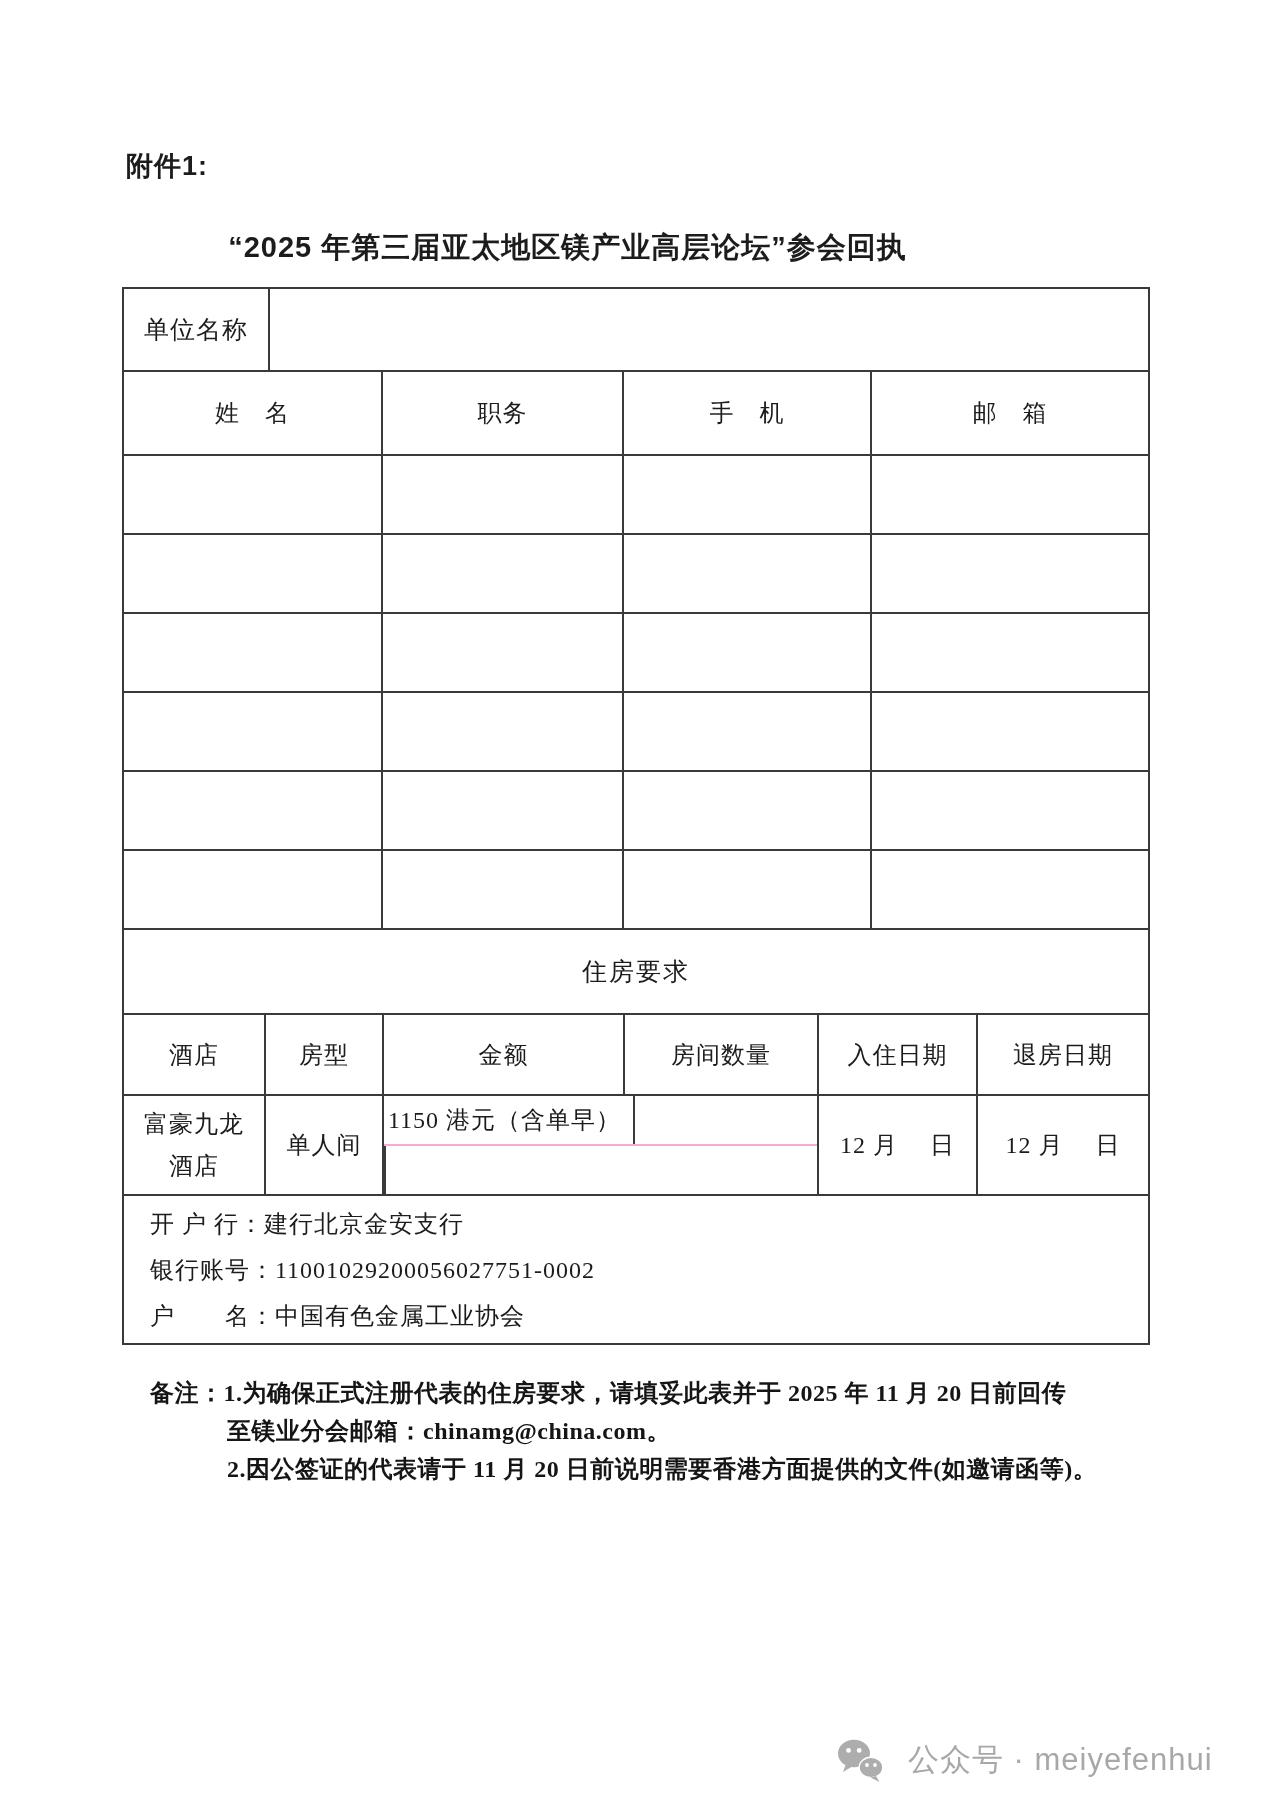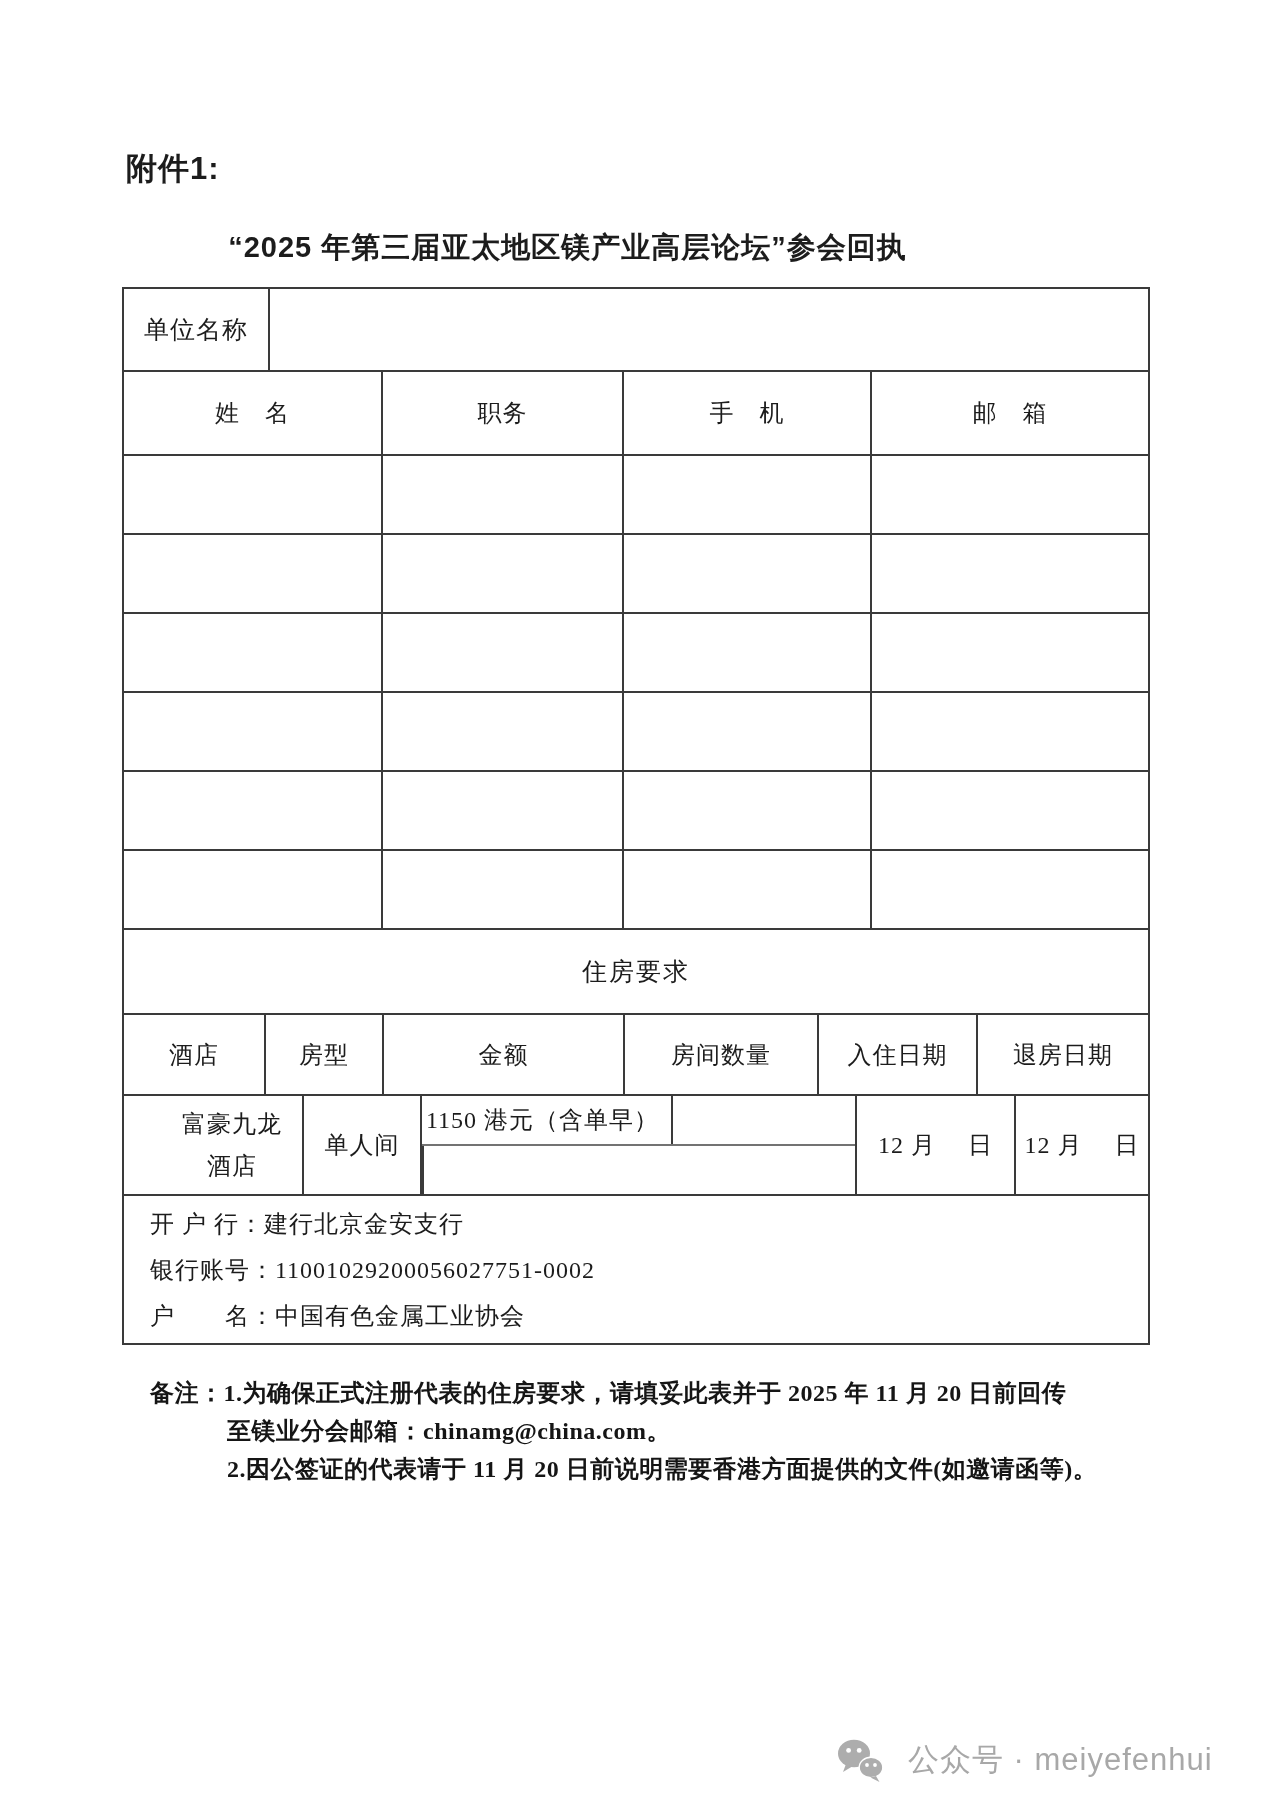--- a/index.html
+++ b/index.html
@@ -11,21 +11,21 @@
     margin: 0 auto;
     background: #ffffff;
     color: #1c1c1c;
     font-family: "Liberation Serif", "DejaVu Serif", serif;
     overflow: hidden;
   }
   .attachment-label {
     position: absolute;
     left: 126px;
     top: 148px;
-    font-size: 31px;
+    font-size: 27px;
     font-weight: 600;
     font-family: "Liberation Sans", "DejaVu Sans", sans-serif;
     letter-spacing: 1px;
   }
   .doc-title {
     position: absolute;
     left: 60px;
     top: 228px;
     width: 1015px;
     text-align: center;
@@ -68,31 +68,31 @@
   .rowEmpty .c2 { width: 241px; }
   .rowEmpty .c3 { width: 248px; }
   .rowD { height: 85px; }
   .rowD .cell { font-size: 25px; letter-spacing: 2px; }
   .rowE { height: 81px; }
   .rowE .h1 { width: 140px; }
   .rowE .h2 { width: 118px; }
   .rowE .h3 { width: 241px; }
   .rowE .h4 { width: 194px; }
   .rowE .h5 { width: 159px; }
-  .rowF { height: 100px; padding-left: 38px; }
+  .rowF { height: 100px; }
   .rowF .f-hotel { width: 140px; line-height: 42px; }
   .rowF .f-room { width: 118px; }
   .split-wrap {
     width: 435px;
     display: flex;
     flex-direction: column;
     border-left: 2px solid #3a3a3a;
   }
   .split-row { display: flex; flex: 1; }
-  .split-row.top { border-bottom: 2px solid #737373; gap: 8px; }
+  .split-row.top { border-bottom: 2px solid #f9a8d4; gap: 8px; }
   .split-row .price { width: 241px; border-left: none; }
   .split-row .count { width: 194px; border-left: 2px solid #3a3a3a; flex: 1; }
   .rowF .f-in { width: 159px; }
   .rowG { height: 149px; }
   .bank-cell {
     flex: 1;
     display: flex;
     flex-direction: column;
     justify-content: center;
     align-items: flex-start;

